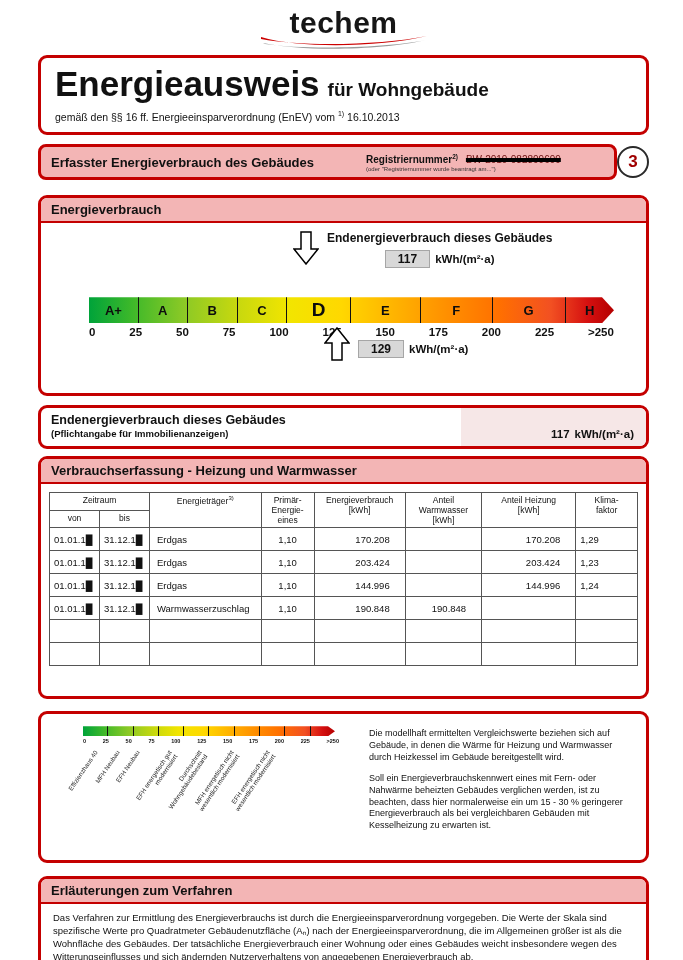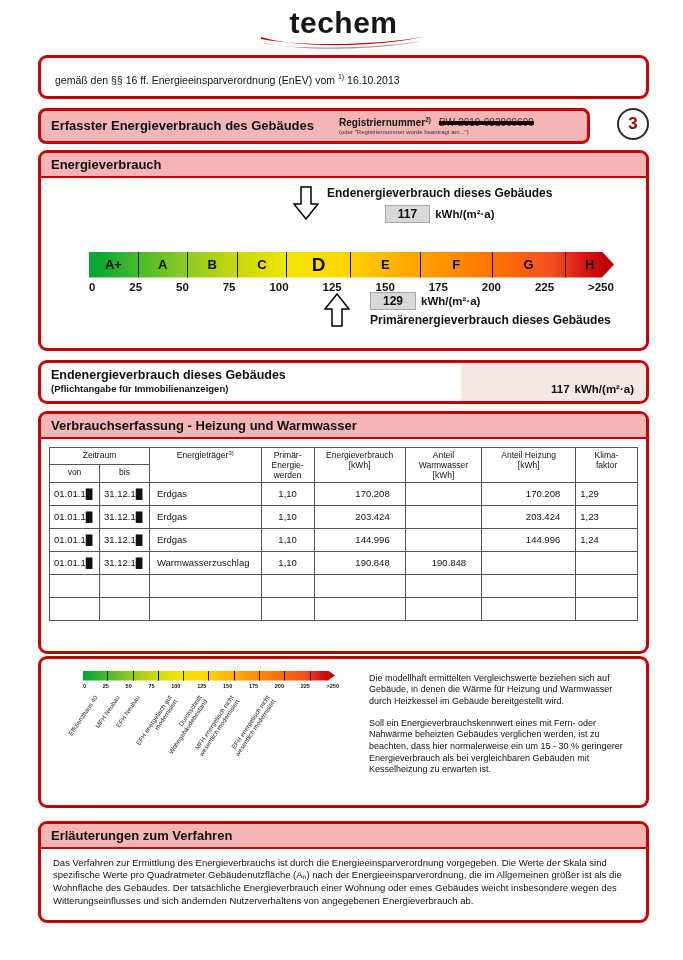--- a/index.html
+++ b/index.html
@@ -21,21 +21,21 @@
   .box-head { background:#f3b5b5; border-bottom: 2.5px solid #c40000; padding: 4px 10px; font-weight: bold; font-size: 13px; color:#111; }
 
   
   .title-box { padding: 8px 14px 10px; margin-bottom: 9px; }
   .tb-main { font-size: 35px; font-weight: bold; line-height: 1.05; }
   .tb-suffix { font-size: 19px; font-weight: bold; margin-left: 8px; }
   .tb-law { font-size: 10.5px; margin-top: 7px; }
   .tb-law sup { font-size: 7px; }
 
   
-  .reg-row { display: flex; align-items: flex-start; gap: 27px; margin-bottom: 6px; }
+  .reg-row { display: flex; align-items: center; gap: 0; margin-bottom: 15px; }
   .reg-bar { flex: 1; border: 3px solid #c40000; border-radius: 8px; background: #f3b5b5; display: flex; align-items: center; padding: 5px 10px; gap: 10px; min-height: 36px; }
   .reg-title { flex: 1; font-weight: bold; font-size: 13px; }
   .reg-block { width: 238px; }
   .reg-line { display: flex; gap: 8px; align-items: baseline; }
   .reg-label { font-weight: bold; font-size: 10px; white-space: nowrap; }
   .reg-label sup { font-size: 6.5px; }
   .reg-value { font-weight: normal; font-size: 10px; color: #6e0f0f; text-decoration: line-through; text-decoration-thickness: 4px; text-decoration-color: #000; }
   .reg-note { font-size: 6px; color: #333; margin-top: 1px; }
   .page-badge { width: 32px; height: 32px; flex: 0 0 32px; border: 2.5px solid #2a2a2a; border-radius: 50%; display: flex; align-items: center; justify-content: center; font-weight: bold; font-size: 17px; color: #a00000; }
 
@@ -51,35 +51,35 @@
   .scale-bar {
     display: flex; height: 26px;
     background: linear-gradient(to right,#00a33a 0%,#3cb82a 8%,#8bc926 18%,#c6d80f 28%,#f2e500 38%,#ffd800 48%,#ffb400 58%,#ff9000 68%,#ff7000 78%,#f25022 88%,#d51010 95%,#b40000 100%);
     clip-path: polygon(0 0, calc(100% - 12px) 0, 100% 50%, calc(100% - 12px) 100%, 0 100%);
   }
   .seg { border-right: 1.5px solid #111; display: flex; align-items: center; justify-content: center; font-weight: bold; font-size: 13px; color:#0d0d0d; }
   .seg:last-child { border-right: none; }
   .seg .big { font-size: 19px; }
   .w0{width:9.5%}.w1{width:9.3%}.w2{width:9.5%}.w3{width:9.5%}.w4{width:12.1%}.w5{width:13.3%}.w6{width:13.7%}.w7{width:13.9%}.w8{width:9.2%}
   .scale-ticks { display: flex; justify-content: space-between; font-weight: bold; font-size: 11.5px; margin-top: 3px; }
-  .ev-bottom { position: absolute; left: 283px; top: 104px; display: flex; gap: 20px; align-items: flex-end; }
+  .ev-bottom { position: absolute; left: 283px; top: 104px; display: flex; gap: 8px; align-items: center; }
   .ev-bottom-text { display: flex; flex-direction: column; }
   .ev-bottom .ev-valrow { margin-top: 10px; }
   .ev-bottom .ev-label { margin-top: 3px; }
 
   
   .pflicht-box { margin-bottom: 7px; }
   .pflicht { display: flex; align-items: stretch; }
   .pflicht-left { flex: 1; padding: 5px 10px 7px; }
   .p-title { font-weight: bold; font-size: 12.5px; }
   .p-sub { font-weight: bold; font-size: 9.5px; margin-top: 1px; }
   .pflicht-right { width: 185px; background: #f6e7e7; display: flex; align-items: flex-end; justify-content: flex-end; gap: 5px; padding: 4px 12px 6px; font-weight: bold; font-size: 11.5px; }
 
   
-  .cons-box { margin-bottom: 2px; }
+  .cons-box { margin-bottom: 12px; }
   .tbl-wrap { padding: 8px 8px 30px; }
   table { width: 100%; border-collapse: collapse; table-layout: fixed; }
   th, td { border: 1px solid #555; }
   th { font-weight: normal; font-size: 8.5px; padding: 2px 1px; text-align: center; vertical-align: top; }
   th .pre { white-space: pre-line; display: inline-block; }
   th sup { font-size: 6px; }
   td { height: 23px; font-size: 9.5px; padding: 0 4px; }
   .c-date { text-align: left; }
   .c-tr { text-align: left; padding-left: 7px; }
   .c-pef { text-align: center; }
@@ -115,20 +115,23 @@
 
   <div class="logo">
     <span class="logo-text">techem</span>
     <svg width="170" height="16" viewBox="0 0 170 16">
       <path d="M4 8 C 45 17, 125 15, 167 5 C 126 13, 48 15, 6 9 Z" fill="#9a9a9a"></path>
       <path d="M2 2 C 42 14, 122 12, 168 1 C 124 10, 44 12, 2 4 Z" fill="#cc0000"></path>
     </svg>
   </div>
 
   <div class="rbox title-box">
+    <div>
+      <span class="tb-main">Energieausweis</span><span class="tb-suffix">für Wohngebäude</span>
+    </div>
     <div class="tb-law">
       <span>gemäß den §§ 16 ff. Energieeinsparverordnung (EnEV) vom</span>
       <sup>1)</sup>
       <span>16.10.2013</span>
     </div>
   </div>
 
   <div class="reg-row">
     <div class="reg-bar">
       <div class="reg-title">Erfasster Energieverbrauch des Gebäudes</div>
@@ -207,21 +210,20 @@
 
       <div class="ev-bottom">
         <svg width="26" height="34" viewBox="0 0 26 34">
           <path d="M8 33 L18 33 L18 16 L25 16 L13 1 L1 16 L8 16 Z" fill="#fff" stroke="#000" stroke-width="1.5"></path>
         </svg>
         <div class="ev-bottom-text">
           <span class="ev-valrow">
             <span class="valbox">129</span>
             <span>kWh/(m²·a)</span>
           </span>
-          <span class="ev-label">Primärenergieverbrauch dieses Gebäudes</span>
         </div>
       </div>
 
     </div>
   </div>
 
   <div class="rbox pflicht-box">
     <div class="pflicht">
       <div class="pflicht-left">
         <div class="p-title">Endenergieverbrauch dieses Gebäudes</div>
@@ -247,21 +249,21 @@
             <col style="width:13%">
             <col style="width:16%">
             <col style="width:10.5%">
         </colgroup>
         <thead>
           <tr>
             <th colspan="2"><span class="pre">Zeitraum</span></th>
             <th rowspan="2"><span class="pre">Energieträger</span><sup>3)</sup></th>
             <th rowspan="2"><span class="pre">Primär-
 Energie-
-werden</span></th>
+eines</span></th>
             <th rowspan="2"><span class="pre">Energieverbrauch
 [kWh]</span></th>
             <th rowspan="2"><span class="pre">Anteil
 Warmwasser
 [kWh]</span></th>
             <th rowspan="2"><span class="pre">Anteil Heizung
 [kWh]</span></th>
             <th rowspan="2"><span class="pre">Klima-
 faktor</span></th>
           </tr>

